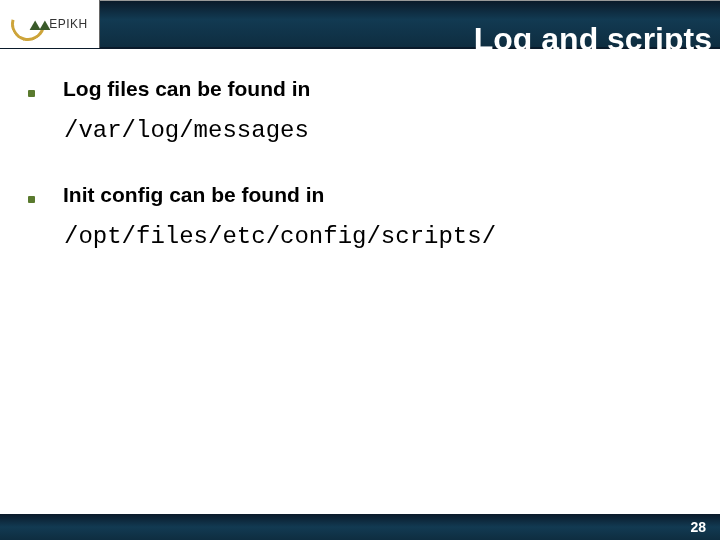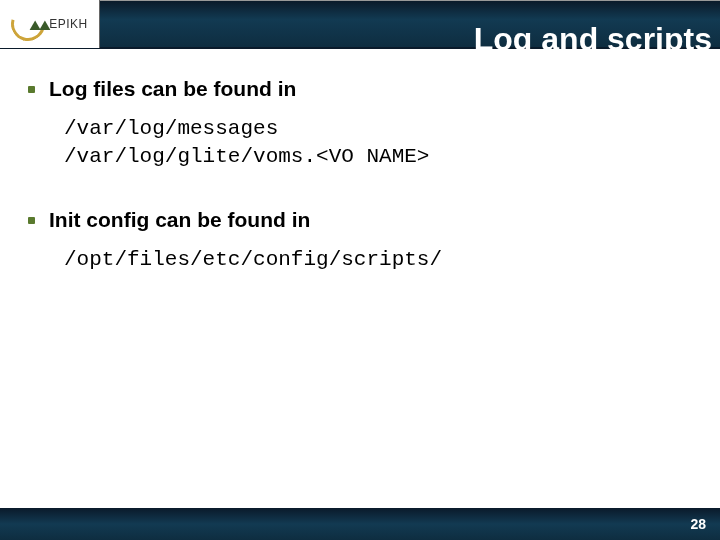--- a/index.html
+++ b/index.html
@@ -32,29 +32,29 @@
     font-size: 14px; color: #3a5a2a; letter-spacing: -2px;
   }
   .logo-text { font-size: 12px; color: #333; letter-spacing: 0.5px; }
   .title {
     color: #fff; font-size: 32px; font-weight: bold;
     position: absolute; right: 8px; top: 20px;
   }
   .body { flex: 1; padding: 28px 18px 0 18px; color: #000; }
   ul.bullets { list-style: none; }
   ul.bullets > li { margin-bottom: 14px; }
-  .bullet-row { display: flex; align-items: flex-start; gap: 14px; }
+  .bullet-row { display: flex; align-items: center; gap: 28px; }
   .dot {
     width: 7px; height: 7px; background: #5a7a2e; border-radius: 1px;
     margin-top: 9px; margin-left: 10px; flex-shrink: 0;
   }
   .bullet-text { font-size: 21px; font-weight: bold; }
-  .code-block { margin: 14px 0 36px 46px; font-family: "Courier New", monospace; font-size: 21px; line-height: 1.35; }
+  .code-block { margin: 14px 0 36px 46px; font-family: "Courier New", monospace; font-size: 24px; line-height: 1.35; }
   .footer {
-    height: 32px;
+    height: 26px;
     background: linear-gradient(to bottom, #0a1a2a 0%, #123a52 50%, #0e2d40 100%);
     display: flex; align-items: center; justify-content: flex-end;
     padding-right: 14px;
     color: #fff; font-size: 14px; font-weight: bold;
   }
   .hr-top { height:1px; background:#999; width:100%; }
 </style>
 </head>
 <body>
 
@@ -75,21 +75,20 @@
 
   <div class="body">
     <ul class="bullets">
       <li>
         <div class="bullet-row">
           <span class="dot"></span>
           <span class="bullet-text">Log files can be found in</span>
         </div>
         <div class="code-block">
           <div>/var/log/messages</div>
-          <div>/var/log/glite/voms.&lt;VO NAME&gt;</div>
         </div>
       </li>
       <li>
         <div class="bullet-row">
           <span class="dot"></span>
           <span class="bullet-text">Init config can be found in</span>
         </div>
         <div class="code-block">
           <div>/opt/files/etc/config/scripts/</div>
         </div>

